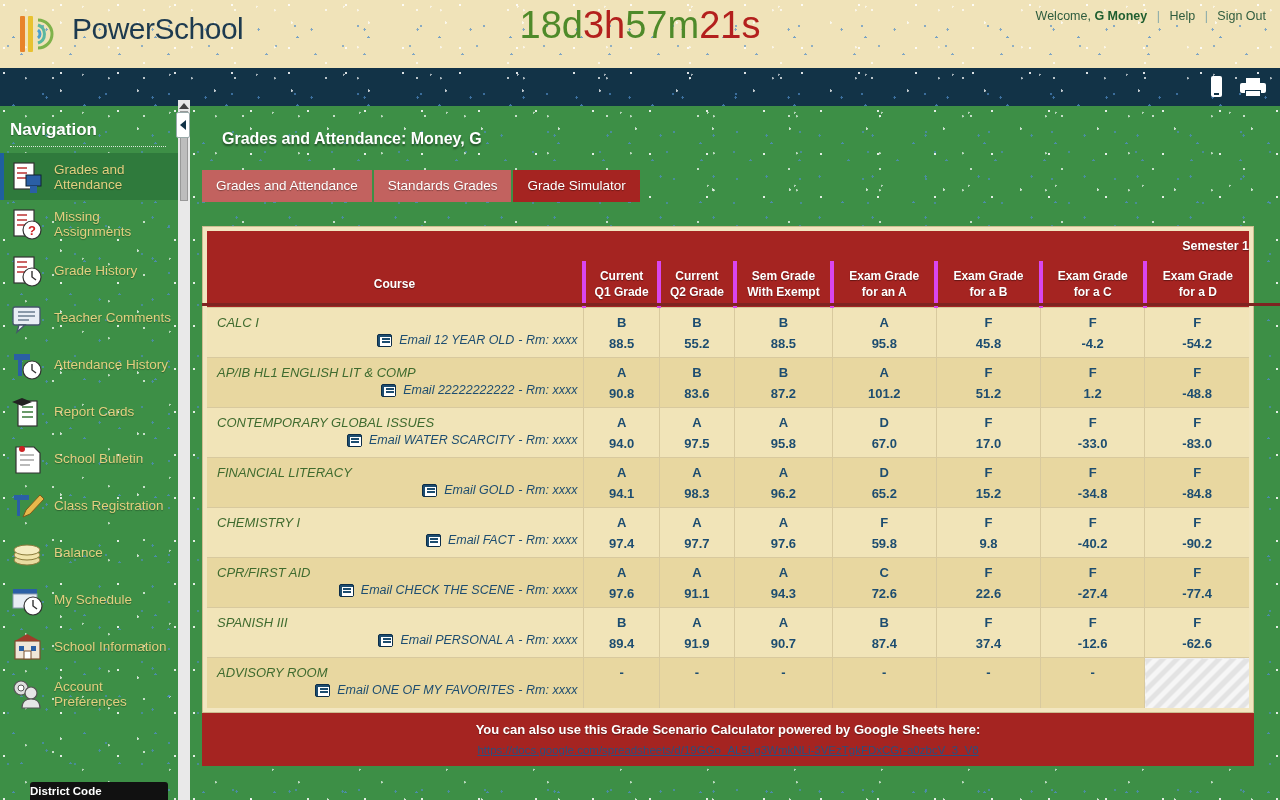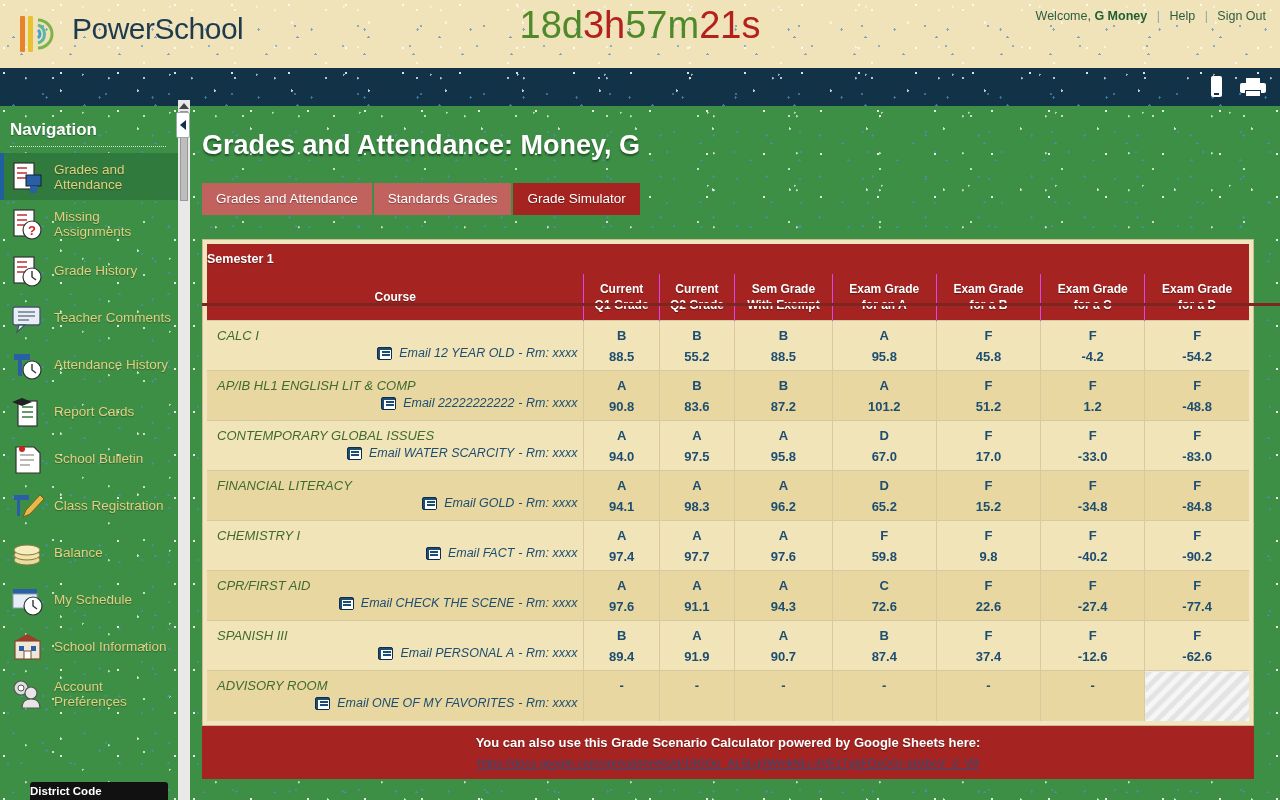--- a/index.html
+++ b/index.html
@@ -93,45 +93,45 @@
   #collapse-tab {
     position:absolute; left:176px; top:112px; width:14px; height:26px; background:#fff;
     border:1px solid #9aa; border-radius:2px; z-index:6; display:flex; align-items:center; justify-content:center;
   }
   #collapse-tab .tri { width:0;height:0;border-top:5px solid transparent;border-bottom:5px solid transparent;
     border-right:6px solid #123347; }
 
   
   #content { position:absolute; left:190px; top:106px; width:1090px; height:694px; overflow:hidden; }
   #content .inner { position:relative; z-index:3; }
-  #page-title { color:#fff; font-size:27px; font-weight:bold; padding:24px 0 0 12px;
-    text-shadow:0 2px 2px rgba(0,0,0,.45); }
+  #page-title { color:#fff; font-size:16px; font-weight:bold; padding:24px 0 0 12px;
+    text-shadow:0 2px 2px rgba(0,0,0,.45);margin-left:20px; }
 
   #tabs { display:flex; margin:22px 0 0 12px; position:relative; }
   .tab {
     padding:8px 14px 9px; font-size:13.5px; color:#fff; cursor:pointer;
     background:#c2625f; border-right:2px solid #3d8f46;
     text-shadow:0 1px 1px rgba(0,0,0,.35);
   }
   .tab.active { background:#a52421; }
   #tab-underline { position:absolute; left:12px; top:197px; width:1078px; height:3px; background:#7e2421; }
 
   
   #table-wrap {
     margin:24px 0 0 12px; width:1052px; background:#f2e6c0;
     border:1px solid #cdbd90; padding:4px;
   }
   table { border-collapse:collapse; width:100%; }
   .sem-head td {
-    background:#a52421; color:#fff; font-size:12.5px; font-weight:bold; text-align:left;
+    background:#a52421; color:#fff; font-size:12.5px; font-weight:bold; text-align:right;
     padding:8px 0; text-shadow:0 1px 1px rgba(0,0,0,.4); position:relative;
   }
   .col-head th {
     background:#a52421; color:#fff; font-size:12px; font-weight:bold; text-align:center;
-    padding:7px 4px; border-left:1px solid #d946ef; line-height:16px;
+    padding:7px 4px; border-left:4px solid #d946ef; line-height:16px;
     text-shadow:0 1px 1px rgba(0,0,0,.4);
   }
   .col-head th:first-child { border-left:none; }
   tbody tr.odd  td { background:#f1e4b8; }
   tbody tr.even td { background:#e8d7a0; }
   tbody td {
     border-top:1px solid #d8c99e; border-left:1px solid #d8c99e;
     padding:6px 6px; vertical-align:top; height:50px;
   }
   tbody td.course { border-left:none;font-style:italic; }

